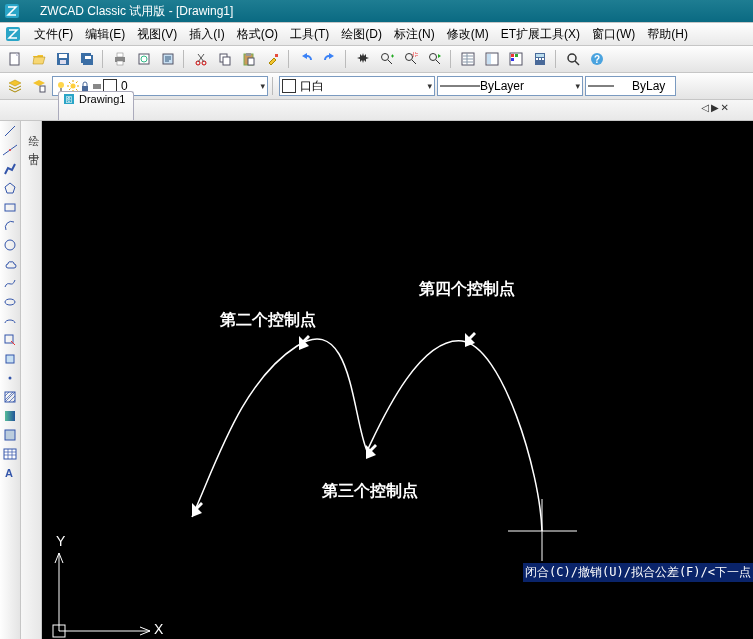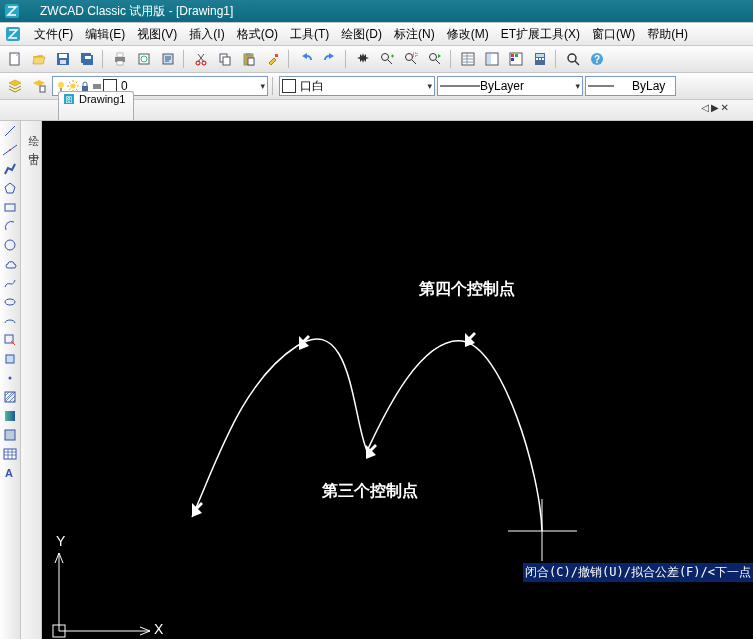--- a/index.html
+++ b/index.html
@@ -575,19 +575,20 @@
       </g>
 
       <g stroke="#fff" fill="none">
         <rect x="11" y="504" width="12" height="12"></rect>
         <line x1="17" y1="510" x2="17" y2="432"></line>
         <path d="M17 432 l-4 10 M17 432 l4 10"></path>
         <line x1="17" y1="510" x2="108" y2="510"></line>
         <path d="M108 510 l-10 -4 M108 510 l-10 4"></path>
       </g>
     </svg>
+    <div class="label" style="left:178px; top:189px;">第二个控制点</div>
     <div class="label" style="left:377px; top:158px;">第四个控制点</div>
     <div class="label" style="left:280px; top:360px;">第三个控制点</div>
     <div class="label" style="left:14px; top:412px; font-size:14px; font-weight:normal;">Y</div>
     <div class="label" style="left:112px; top:500px; font-size:14px; font-weight:normal;">X</div>
     <div class="prompt-box">闭合(C)/撤销(U)/拟合公差(F)/&lt;下一点</div>
   </div>
 </div>
 
 </body></html>

